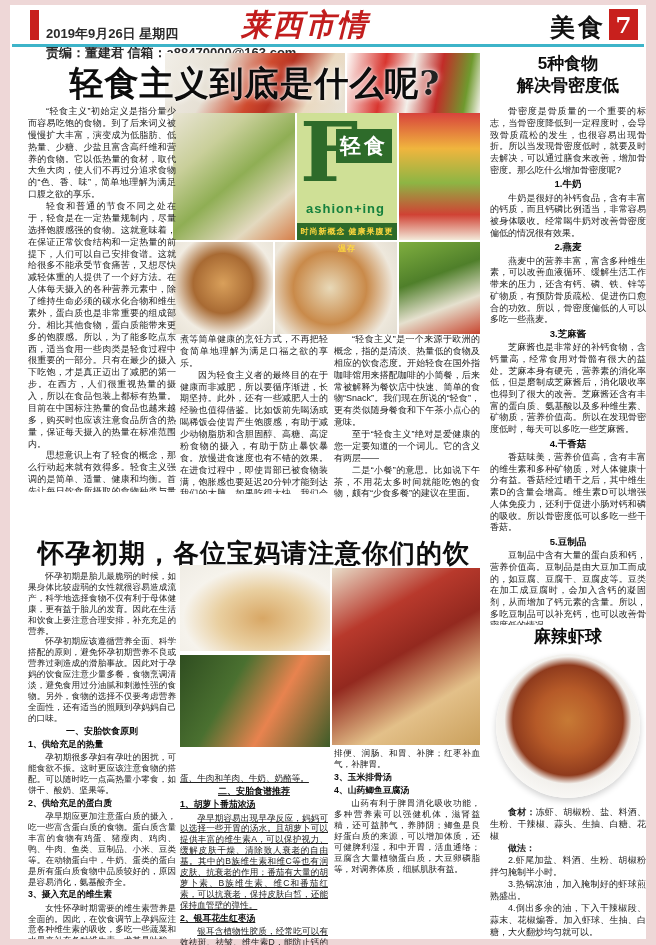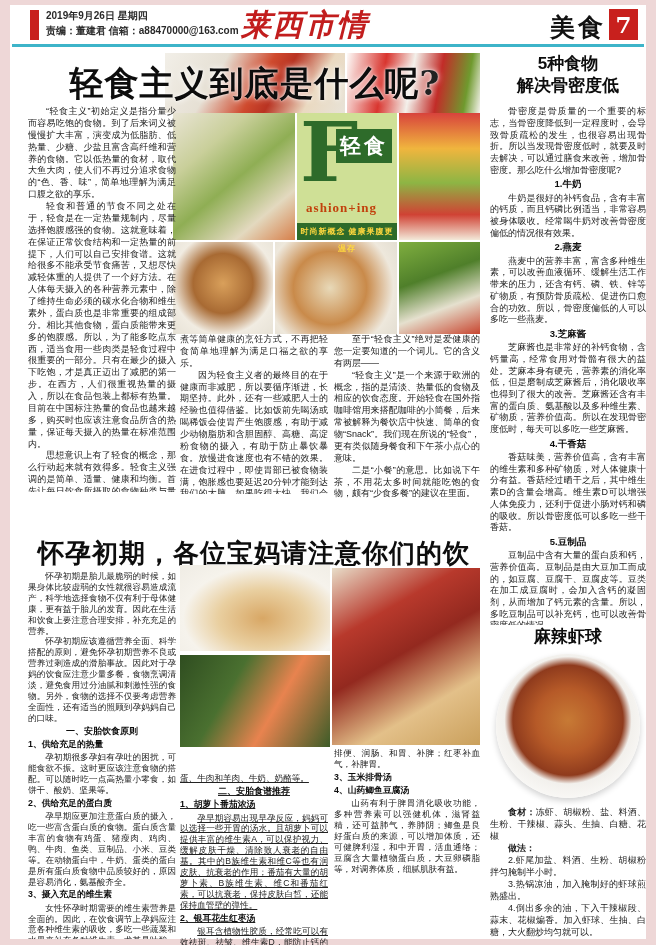--- a/index.html
+++ b/index.html
@@ -10,21 +10,21 @@
     color:#1c1c1c;
   }
   .sheet{position:absolute;left:10px;top:5px;width:636px;height:934px;background:#ffffff;}
   .abs{position:absolute;}
   p{margin:0;}
   .jp{ text-align:justify; }
   .ind{ text-indent:2em; }
 
   
   .red-bar{left:20px;top:5px;width:9px;height:30px;background:#c8201d;}
-  .date-block{left:36px;top:4px;font-size:10px;font-weight:bold;color:#2a2a2a;line-height:1.45;}
+  .date-block{left:36px;top:20px;font-size:13px;font-weight:bold;color:#2a2a2a;line-height:1.45;}
   .masthead{left:220px;top:0px;width:150px;text-align:center;
     font-family:"DejaVu Serif","Liberation Serif",serif;font-style:italic;font-weight:bold;
     font-size:30px;color:#c21d1d;letter-spacing:2px;}
   .section-label{left:540px;top:6px;font-size:25px;font-weight:900;color:#111;letter-spacing:3px;}
   .page-num-box{left:599px;top:4px;width:29px;height:31px;background:#c8201d;color:#fff;
     font-family:"DejaVu Serif","Liberation Serif",serif;font-weight:bold;font-size:23px;
     text-align:center;line-height:31px;}
   .teal-rule{left:2px;top:39px;width:632px;height:3px;background:#3db4c9;}
 
   
@@ -49,22 +49,22 @@
   .col1{left:18px;top:101px;width:148px;height:386px;}
   .col2{left:170px;top:329px;width:148px;height:160px;}
   .col3{left:324px;top:329px;width:146px;height:186px;}
 
   
   .logo{left:287px;top:108px;width:100px;height:127px;background:#cfe096;}
   .logo .big-f{position:absolute;left:3px;top:-6px;font-family:"DejaVu Serif","Liberation Serif",serif;
     font-weight:bold;font-size:82px;line-height:1.1;color:#2e6b2a;}
   .logo .word{position:absolute;right:5px;top:16px;background:#2e6b2a;color:#ffffff;
     font-size:21px;font-weight:700;padding:3px 4px;letter-spacing:3px;}
-  .logo .suffix{position:absolute;right:20px;bottom:24px;font-family:Liberation Serif, serif;
-    font-size:13px;font-weight:bold;color:#c2410c;letter-spacing:1px;}
+  .logo .suffix{position:absolute;right:12px;bottom:24px;font-family:Liberation Sans, sans-serif;
+    font-size:13px;font-weight:bold;color:#15803d;letter-spacing:1px;}
   .logo .tagline{position:absolute;left:0;right:0;bottom:0;height:17px;background:#2e6b2a;
     color:#ffd83d;font-size:8px;font-weight:bold;text-align:center;line-height:17px;letter-spacing:1px;}
 
   
   .bone{left:480px;top:48px;width:156px;height:572px;overflow:hidden;}
   .bone-title{text-align:center;font-size:17px;font-weight:900;line-height:1.3;margin-bottom:9px;color:#0d0d0d;}
   .bone-body{font-size:9px;line-height:1.3;}
   .bone-h{text-align:center;font-weight:900;font-size:9.5px;margin:2px 16px;color:#0d0d0d;}
 
   
@@ -121,22 +121,22 @@
   <div class="abs lf-col col1 jp">
     <p class="ind">“轻食主义”初始定义是指分量少而容易吃饱的食物。到了后来词义被慢慢扩大丰富，演变成为低脂肪、低热量、少糖、少盐且富含高纤维和营养的食物。它以低热量的食材，取代大鱼大肉，使人们不再过分追求食物的“色、香、味”，简单地理解为满足口腹之欲的享乐。</p>
     <p class="ind">轻食和普通的节食不同之处在于，轻食是在一定热量规制内，尽量选择饱腹感强的食物。这就意味着，在保证正常饮食结构和一定热量的前提下，人们可以自己安排食谱。这就给很多不能承受节食痛苦，又想尽快减轻体重的人提供了一个好方法。在人体每天摄入的各种营养元素中，除了维持生命必须的碳水化合物和维生素外，蛋白质也是非常重要的组成部分。相比其他食物，蛋白质能带来更多的饱腹感。所以，为了能多吃点东西，适当食用一些肉类是轻食过程中很重要的一部分。只有在最少的摄入下吃饱，才是真正迈出了减肥的第一步。在西方，人们很重视热量的摄入，所以在食品包装上都标有热量。目前在中国标注热量的食品也越来越多，购买时也应该注意食品所含的热量，保证每天摄入的热量在标准范围内。</p>
     <p class="ind">思想意识上有了轻食的概念，那么行动起来就有效得多。轻食主义强调的是简单、适量、健康和均衡。首先让每日饮食所摄取的食物种类与量符合基本的三低一高原则（低糖分、低脂肪、低盐、高纤维），以低热量的食材，取代大鱼大肉，再搭配其他菜式的烫、蒸、</p>
   </div>
   <div class="abs lf-col col2 jp">
     <p>煮等简单健康的烹饪方式，不再把轻食简单地理解为满足口福之欲的享乐。</p>
     <p class="ind">因为轻食主义者的最终目的在于健康而非减肥，所以要循序渐进，长期坚持。此外，还有一些减肥人士的经验也值得借鉴。比如饭前先喝汤或喝稀饭会使胃产生饱腹感，有助于减少动物脂肪和含胆固醇、高糖、高淀粉食物的摄入，有助于防止暴饮暴食。放慢进食速度也有不错的效果。在进食过程中，即使胃部已被食物装满，饱胀感也要延迟20分钟才能到达我们的大脑。如果吃得太快，我们会因为没有饱胀感而摄入过量的食物。养成细嚼慢咽的习惯，是减少摄入多余食物的法宝。</p>
   </div>
   <div class="abs lf-col col3 jp">
+    <p class="ind">“轻食主义”是一个来源于欧洲的概念，指的是清淡、热量低的食物及相应的饮食态度。开始轻食在国外指咖啡馆用来搭配咖啡的小简餐，后来常被解释为餐饮店中快速、简单的食物“Snack”。我们现在所说的“轻食”，更有类似随身餐食和下午茶小点心的意味。</p>
     <p class="ind">至于“轻食主义”绝对是爱健康的您一定要知道的一个词儿。它的含义有两层——</p>
-    <p class="ind">“轻食主义”是一个来源于欧洲的概念，指的是清淡、热量低的食物及相应的饮食态度。开始轻食在国外指咖啡馆用来搭配咖啡的小简餐，后来常被解释为餐饮店中快速、简单的食物“Snack”。我们现在所说的“轻食”，更有类似随身餐食和下午茶小点心的意味。</p>
     <p class="ind">二是“小餐”的意思。比如说下午茶，不用花太多时间就能吃饱的食物，颇有“少食多餐”的建议在里面。</p>
   </div>
 
   <div class="abs bone">
     <div class="bone-title">
       <div>5种食物</div>
       <div>解决骨密度低</div>
     </div>
     <div class="bone-body jp">
       <p class="ind">骨密度是骨质量的一个重要的标志，当骨密度降低到一定程度时，会导致骨质疏松的发生，也很容易出现骨折。所以当发现骨密度低时，就要及时去解决，可以通过膳食来改善，增加骨密度。那么吃什么增加骨密度呢?</p>

